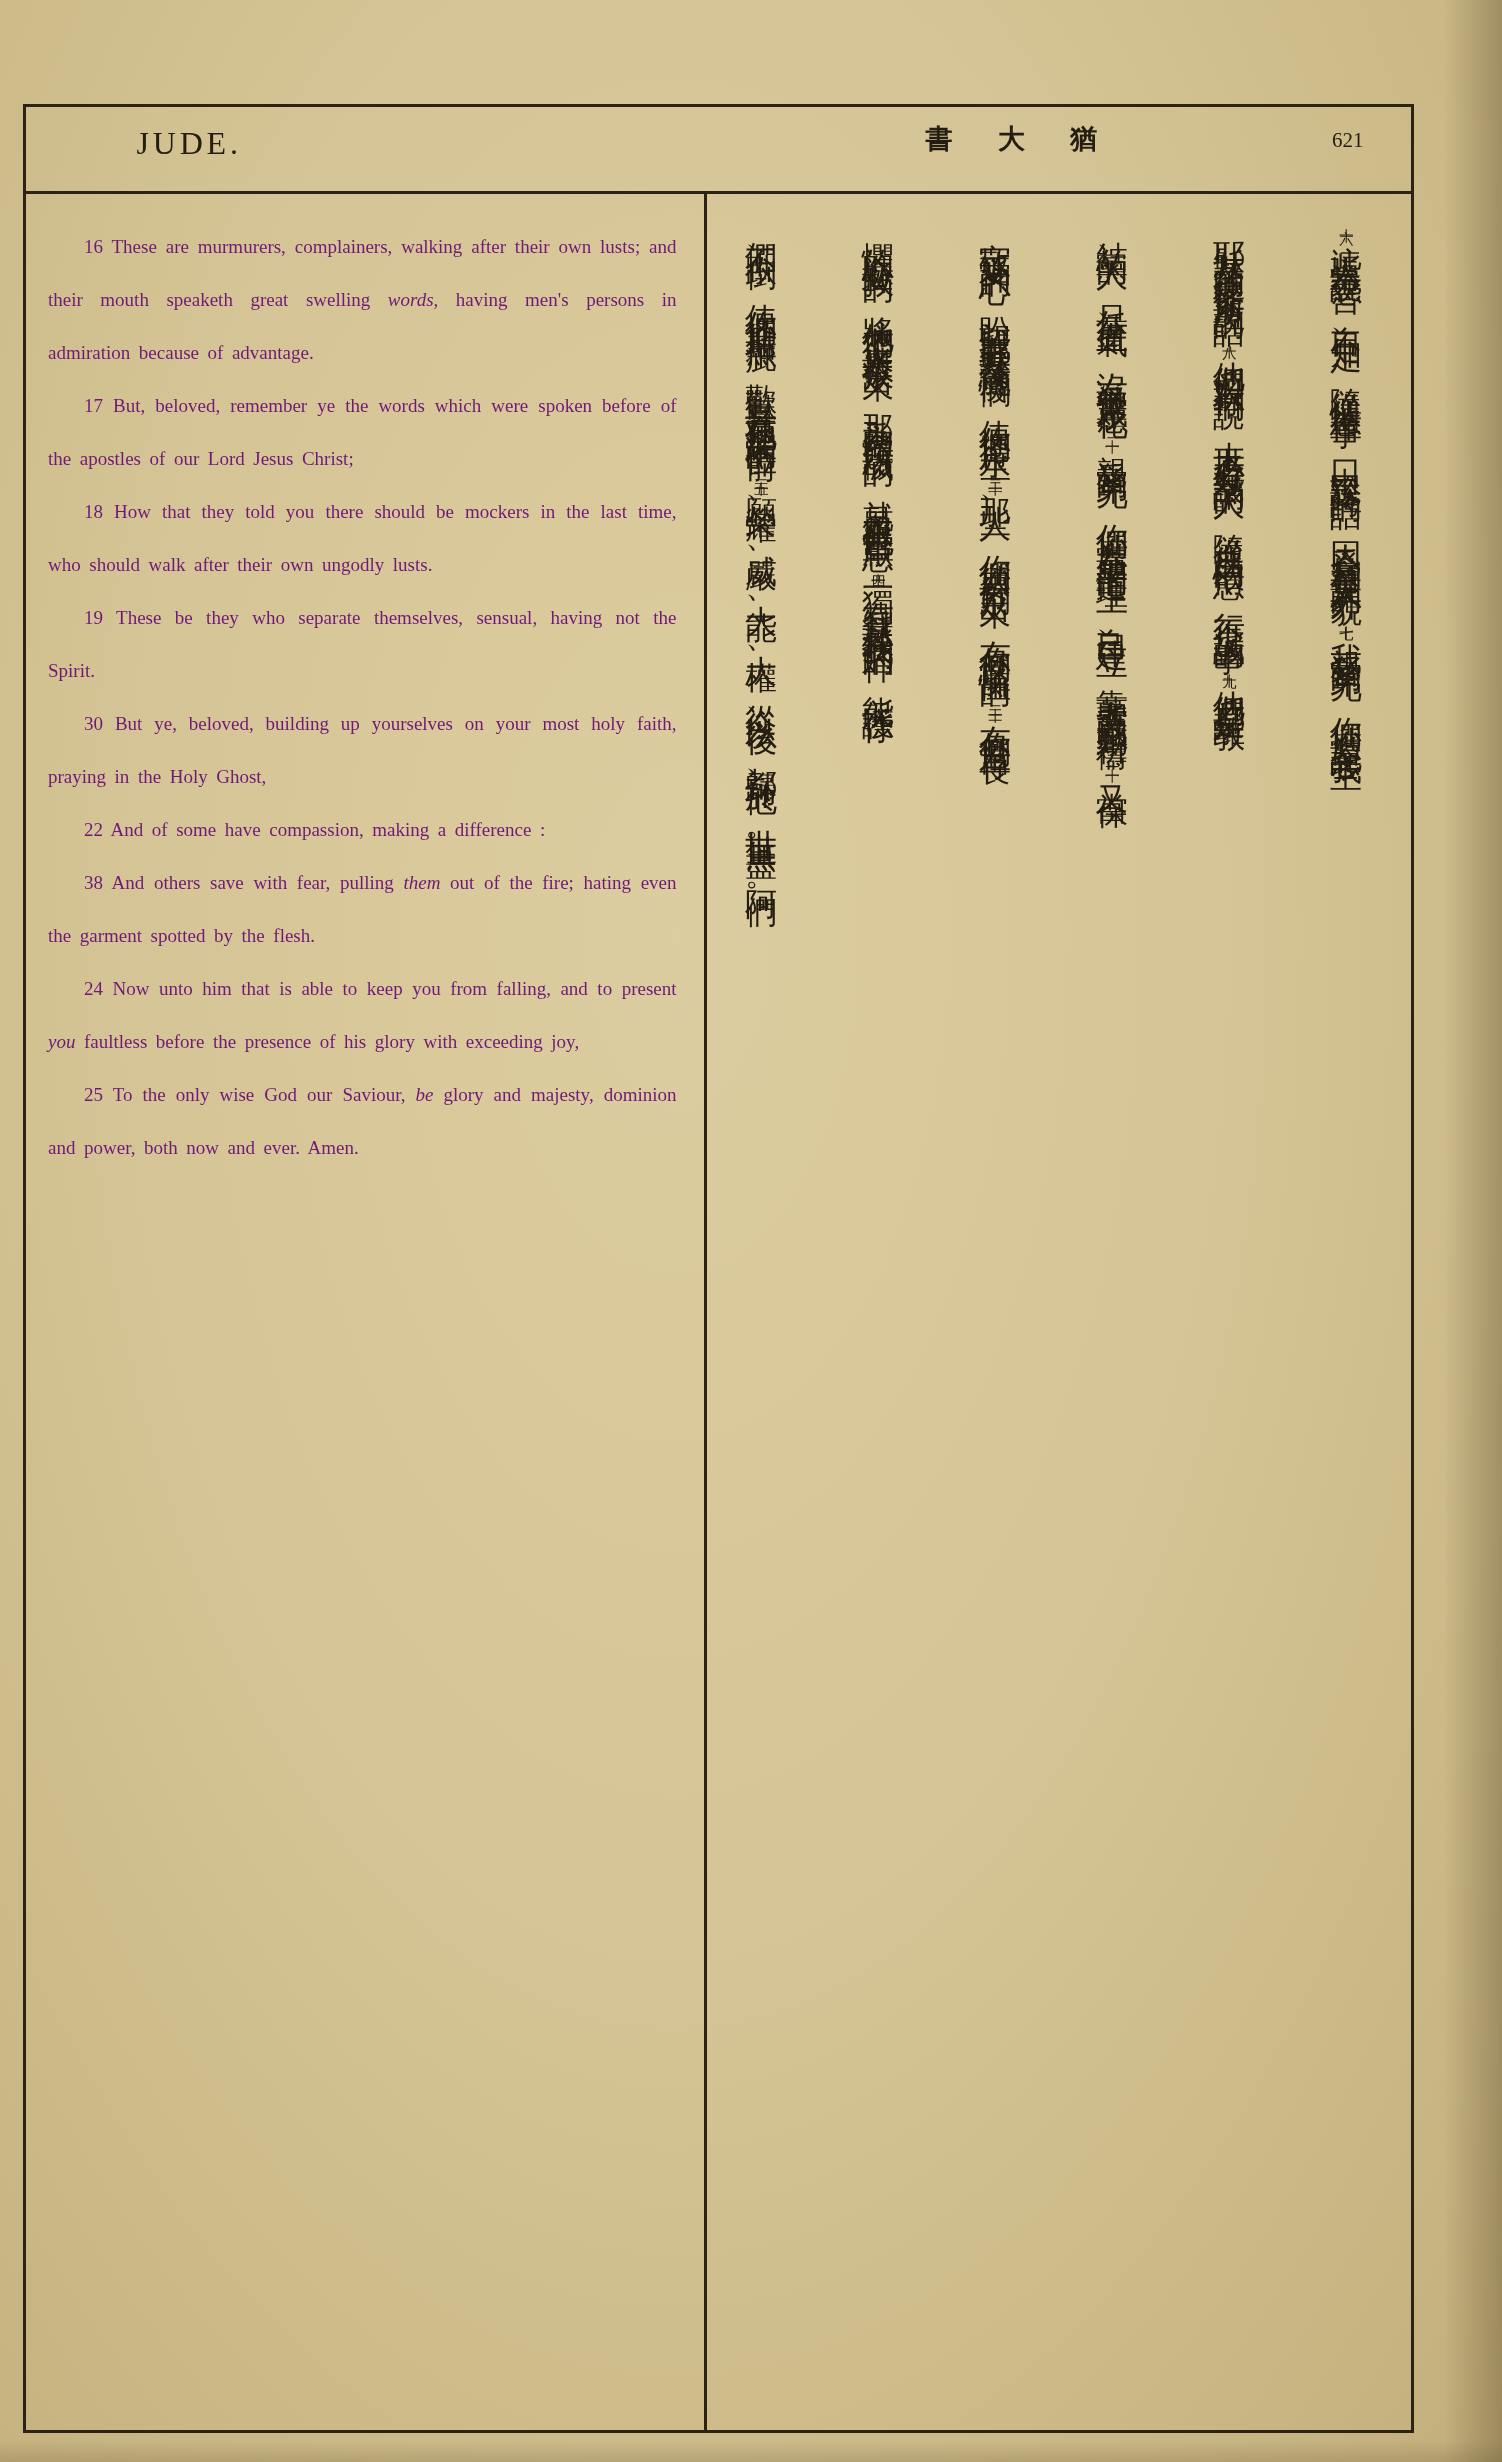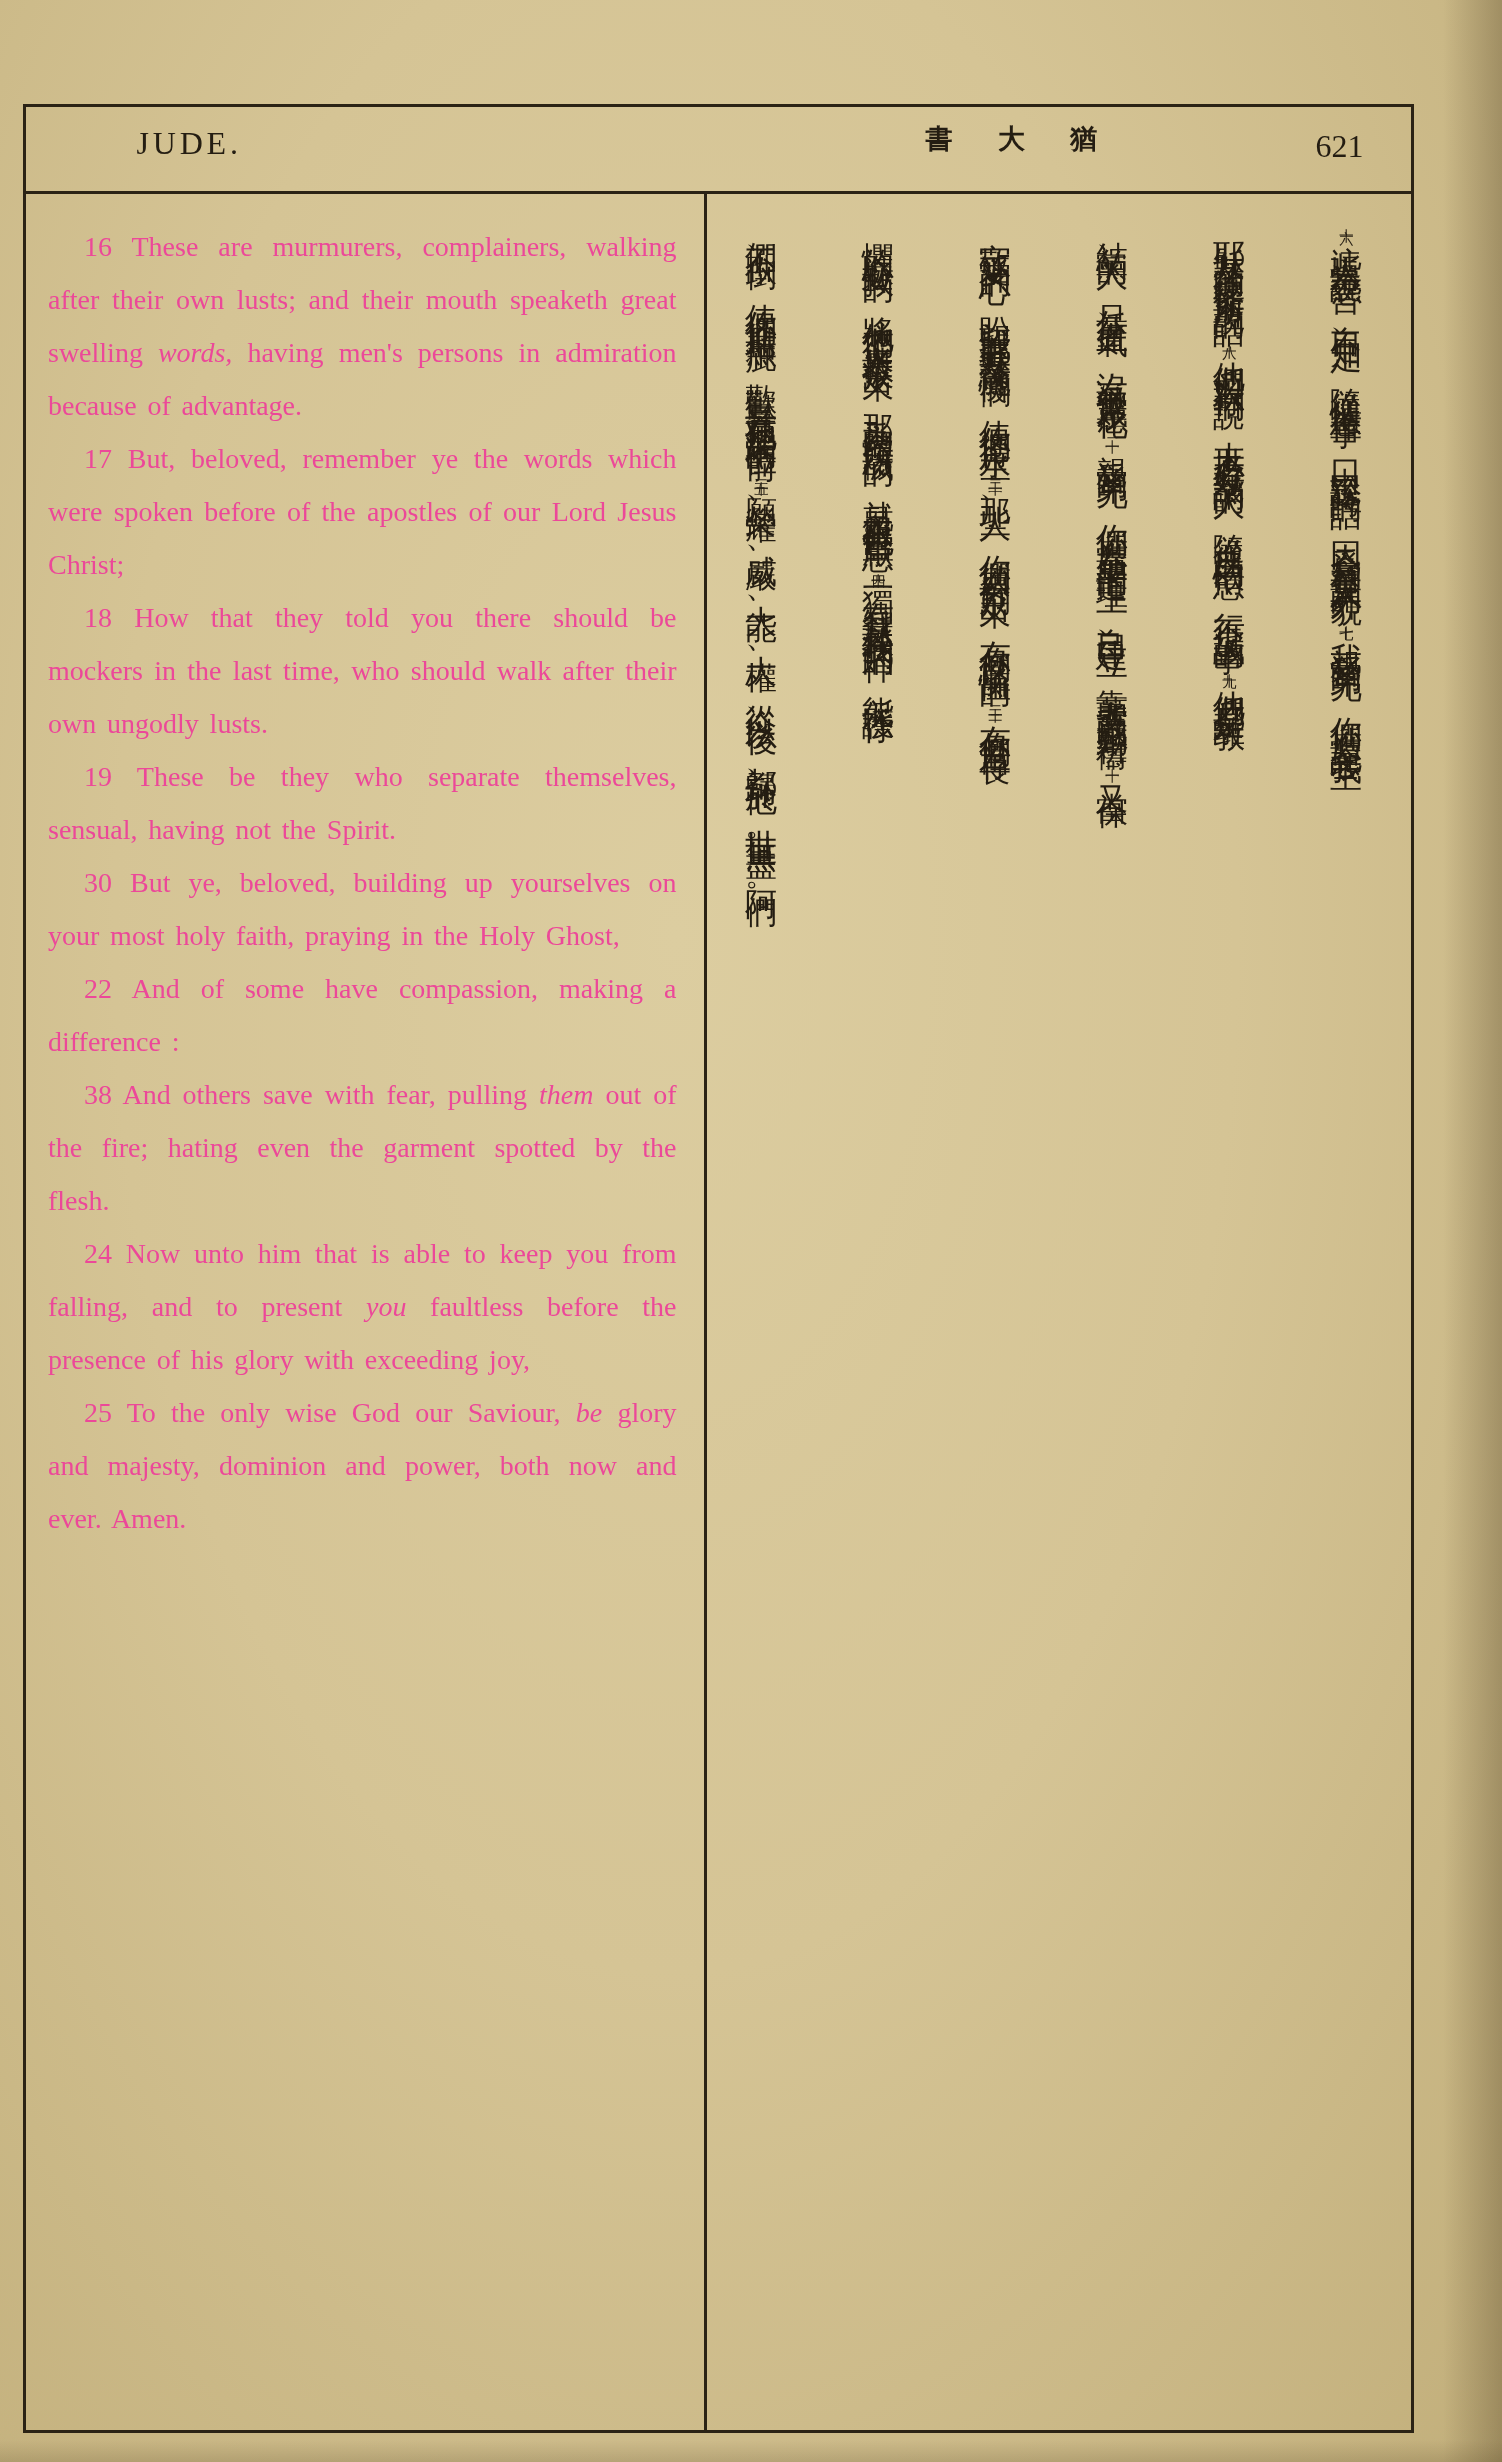--- a/index.html
+++ b/index.html
@@ -59,46 +59,46 @@
     font-weight: bold;
     letter-spacing: 18px;
     color: #241d12;
     font-family: "DejaVu Sans", sans-serif;
   }
   .h-num {
     position: absolute;
     right: 47px;
     top: 21px;
     font-family: "Liberation Serif", serif;
-    font-size: 32px;
+    font-size: 21px;
     color: #241d12;
   }
   .main {
     position: absolute;
     top: 87px;
     bottom: 0;
     left: 0;
     right: 0;
     display: flex;
   }
   .en {
     width: 681px;
     border-right: 3px solid #2b2315;
     box-sizing: border-box;
     padding: 25.5px 27px 0 22.5px;
   }
   .verses p {
     margin: 0;
     text-indent: 36px;
     font-family: "Liberation Serif", serif;
-    font-size: 28px;
+    font-size: 19px;
     line-height: 53px;
     text-align: justify;
     word-spacing: 3.8px;
-    color: #ec4899;
+    color: #701a75;
   }
   .verses .it {
     font-style: italic;
   }
   .cn {
     flex: 1;
     box-sizing: border-box;
     padding: 22.5px 44px 19.5px 35px;
   }
   .cn-grid {

